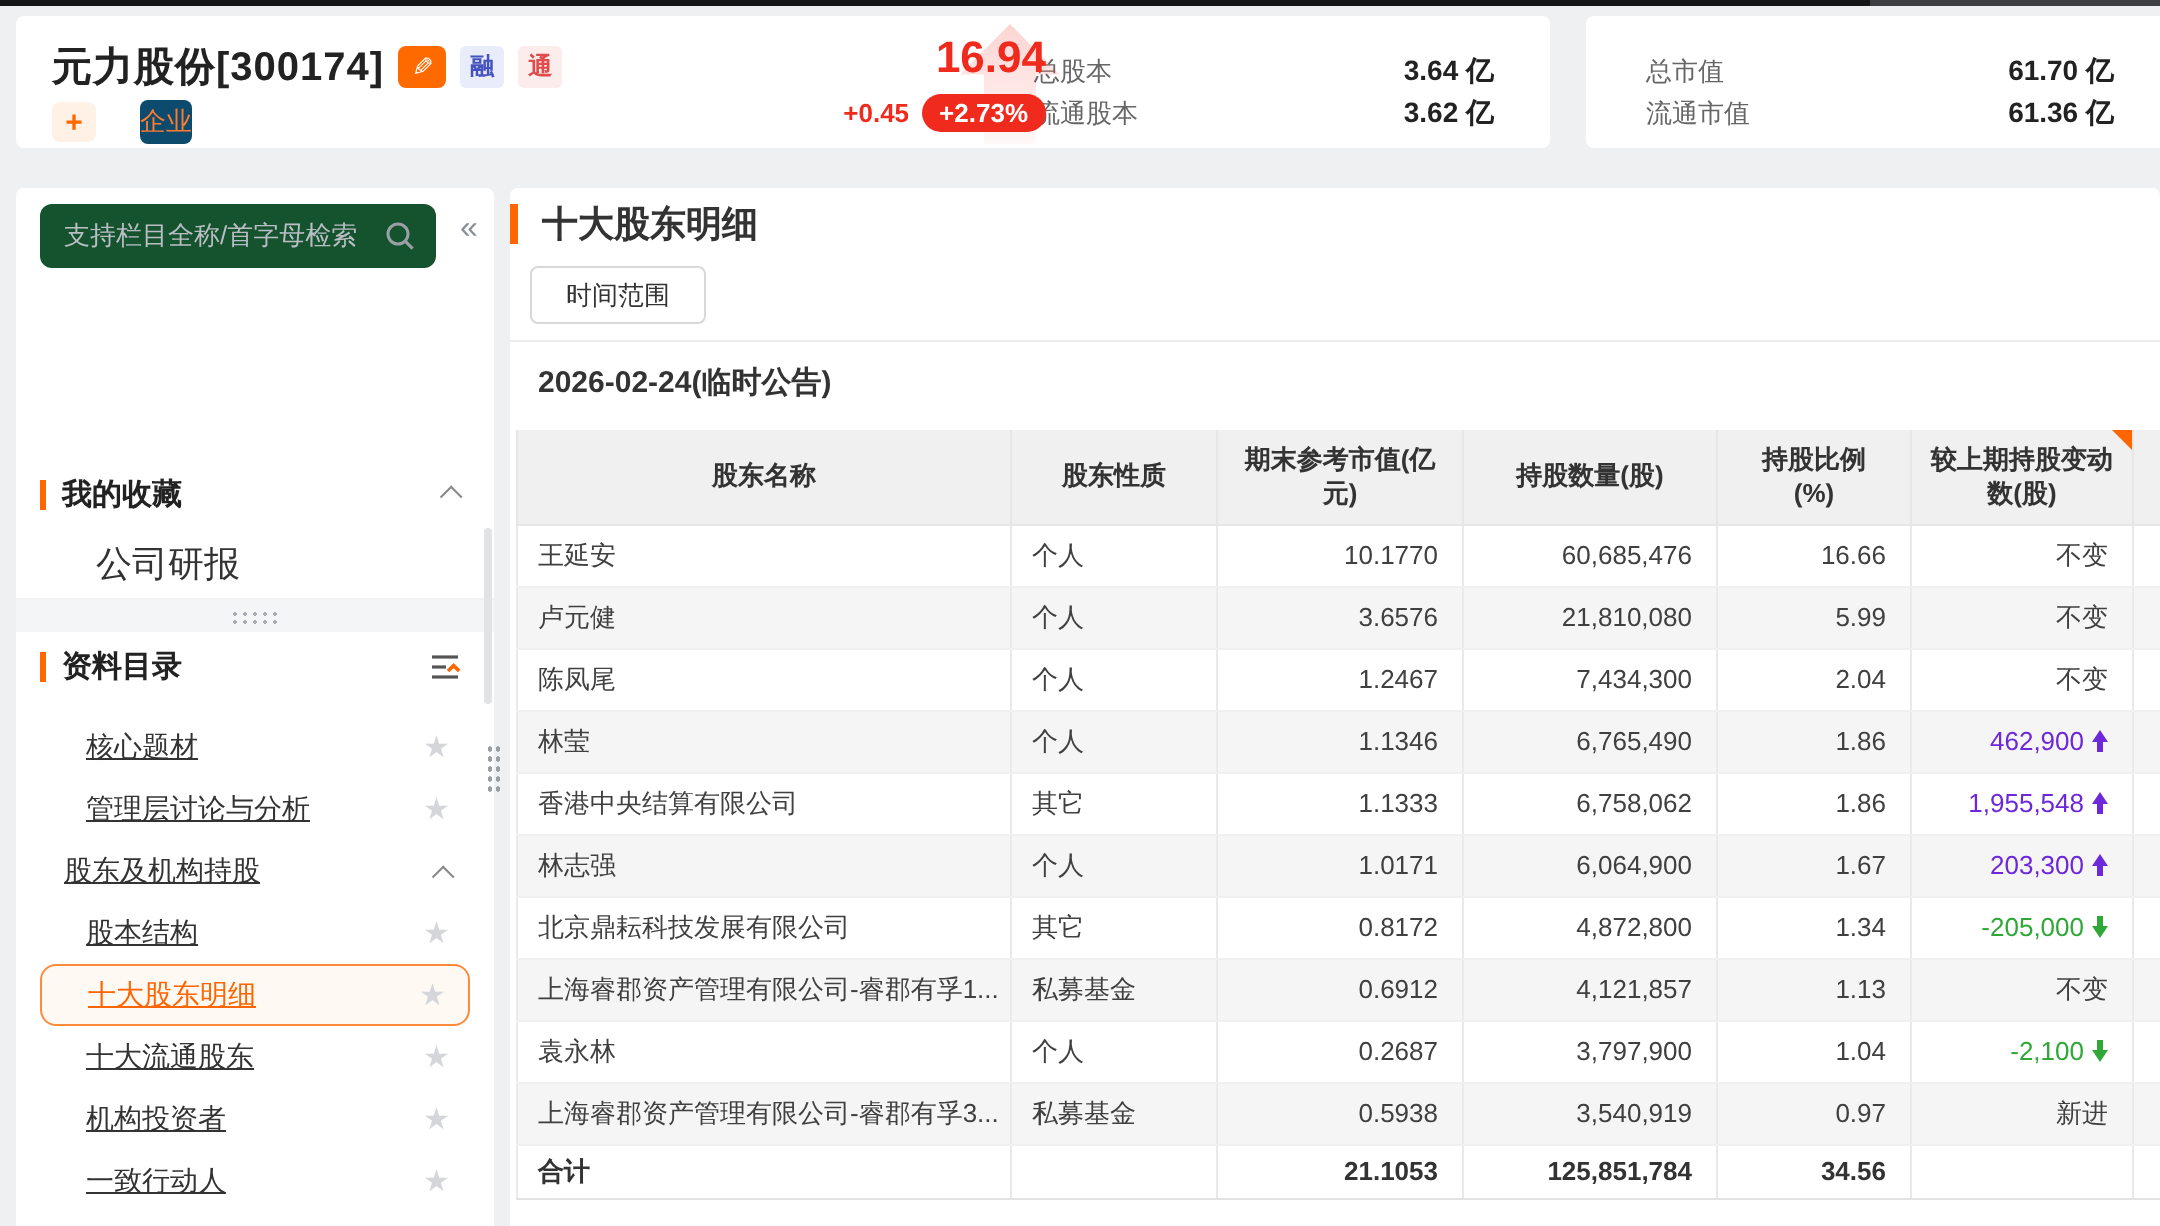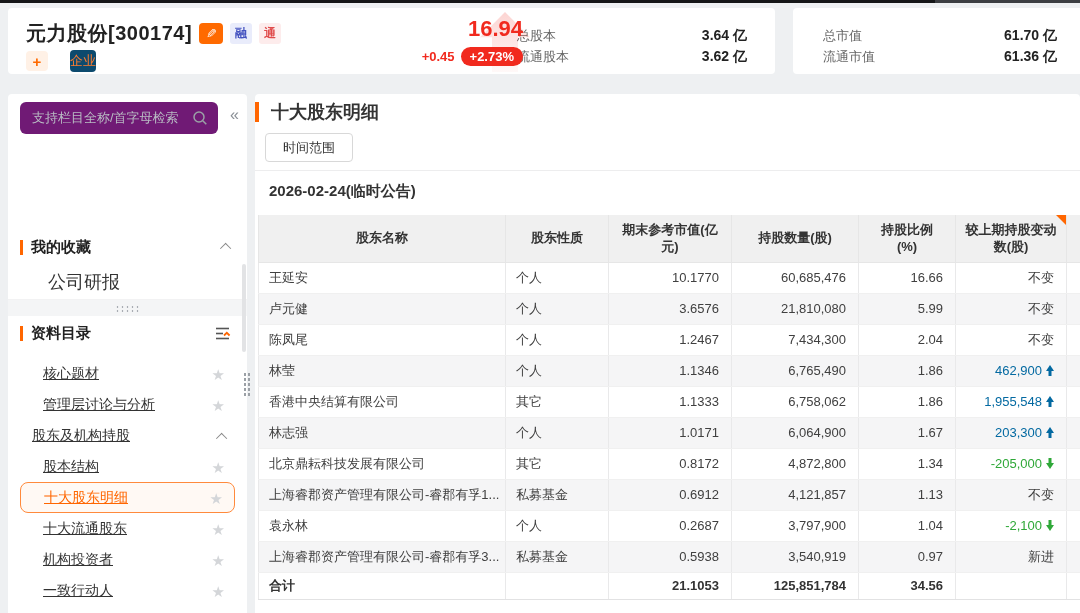--- a/index.html
+++ b/index.html
@@ -36,21 +36,21 @@
   
   .stat-card-1 { left:487px; top:8px; width:288px; height:66px; }
   .stat-card-2 { left:793px; top:8px; width:292px; height:66px; }
   .stat-row { position:absolute; left:30px; right:28px; display:flex; justify-content:space-between; align-items:center; }
   .stat-row.r1 { top:19px; } .stat-row.r2 { top:40px; }
   .stat-label { color:#666; font-size:13px; }
   .stat-value { color:#222; font-size:14px; font-weight:700; }
 
   
   .sidebar { left:8px; top:94px; width:239px; height:530px; overflow:hidden; }
-  .search-box { position:absolute; left:12px; top:8px; width:198px; height:32px; background:#701a75; border-radius:6px; display:flex; align-items:center; padding:0 10px 0 12px; }
+  .search-box { position:absolute; left:12px; top:8px; width:198px; height:32px; background:#14532d; border-radius:6px; display:flex; align-items:center; padding:0 10px 0 12px; }
   .search-ph { color:#b9bdc4; font-size:13px; flex:1; white-space:nowrap; overflow:hidden; }
   .collapse-arrows { position:absolute; left:222px; top:12px; color:#8a8f96; font-size:16px; }
   .sec-header { position:absolute; left:0; right:0; height:26px; display:flex; align-items:center; }
   .sec-bar { width:3px; height:15px; background:#ff6600; margin-left:12px; }
   .sec-title { font-size:15px; font-weight:700; color:#222; margin-left:8px; flex:1; }
   .sec-right { margin-right:16px; display:flex; align-items:center; }
   .fav-header { top:140px; }
   .fav-item { position:absolute; left:0; right:0; top:170px; height:36px; display:flex; align-items:center; border-bottom:1px solid #f2f2f3; }
   .fav-item span { margin-left:40px; font-size:18px; color:#333; }
   .dots-strip { position:absolute; left:0; right:0; top:206px; height:16px; background:#f4f5f6; display:flex; align-items:center; justify-content:center; }
@@ -83,21 +83,21 @@
   .table-wrap { position:absolute; left:3px; top:121px; width:822px; overflow:hidden; }
   table { border-collapse:collapse; table-layout:fixed; width:888px; }
   th { height:47px; background:#f0f0f0; font-size:13px; font-weight:700; color:#333; border:1px solid #e6e6e6; border-top:none; text-align:center; line-height:1.35; padding:0 8px; position:relative; }
   th.th-narrow { padding:0 19px; }
   th.th-flag::after { content:""; position:absolute; top:0; right:0; border-top:10px solid #ff6600; border-left:10px solid transparent; }
   td { height:31px; font-size:13px; color:#404040; border-left:1px solid #e9e9ea; border-right:1px solid #e9e9ea; border-bottom:1px solid #f0f0f0; padding:0 10px; white-space:nowrap; overflow:hidden; }
   tr.alt td { background:#f5f5f6; }
   td.c-left { text-align:left; }
   td.c-right { text-align:right; padding-right:12px; }
   tr.total-row td { height:27px; font-weight:700; color:#333; border-bottom:1px solid #e2e2e3; background:#fff; }
-  .chg-up { color:#0369a1; font-weight:400; }
+  .chg-up { color:#6d28d9; font-weight:400; }
   .chg-down { color:#2fa838; font-weight:400; }
   .arr { display:inline-block; width:9px; height:11px; position:relative; margin-left:3px; vertical-align:-1px; }
   .arr::before { content:""; position:absolute; left:50%; transform:translateX(-50%); border-left:4.5px solid transparent; border-right:4.5px solid transparent; }
   .arr::after { content:""; position:absolute; left:50%; transform:translateX(-50%); width:3px; height:6px; background:currentColor; }
   .arr.up::before { top:0; border-bottom:6px solid currentColor; }
   .arr.up::after { top:5px; }
   .arr.down::before { bottom:0; border-top:6px solid currentColor; }
   .arr.down::after { bottom:5px; }
 </style>
 </head>

